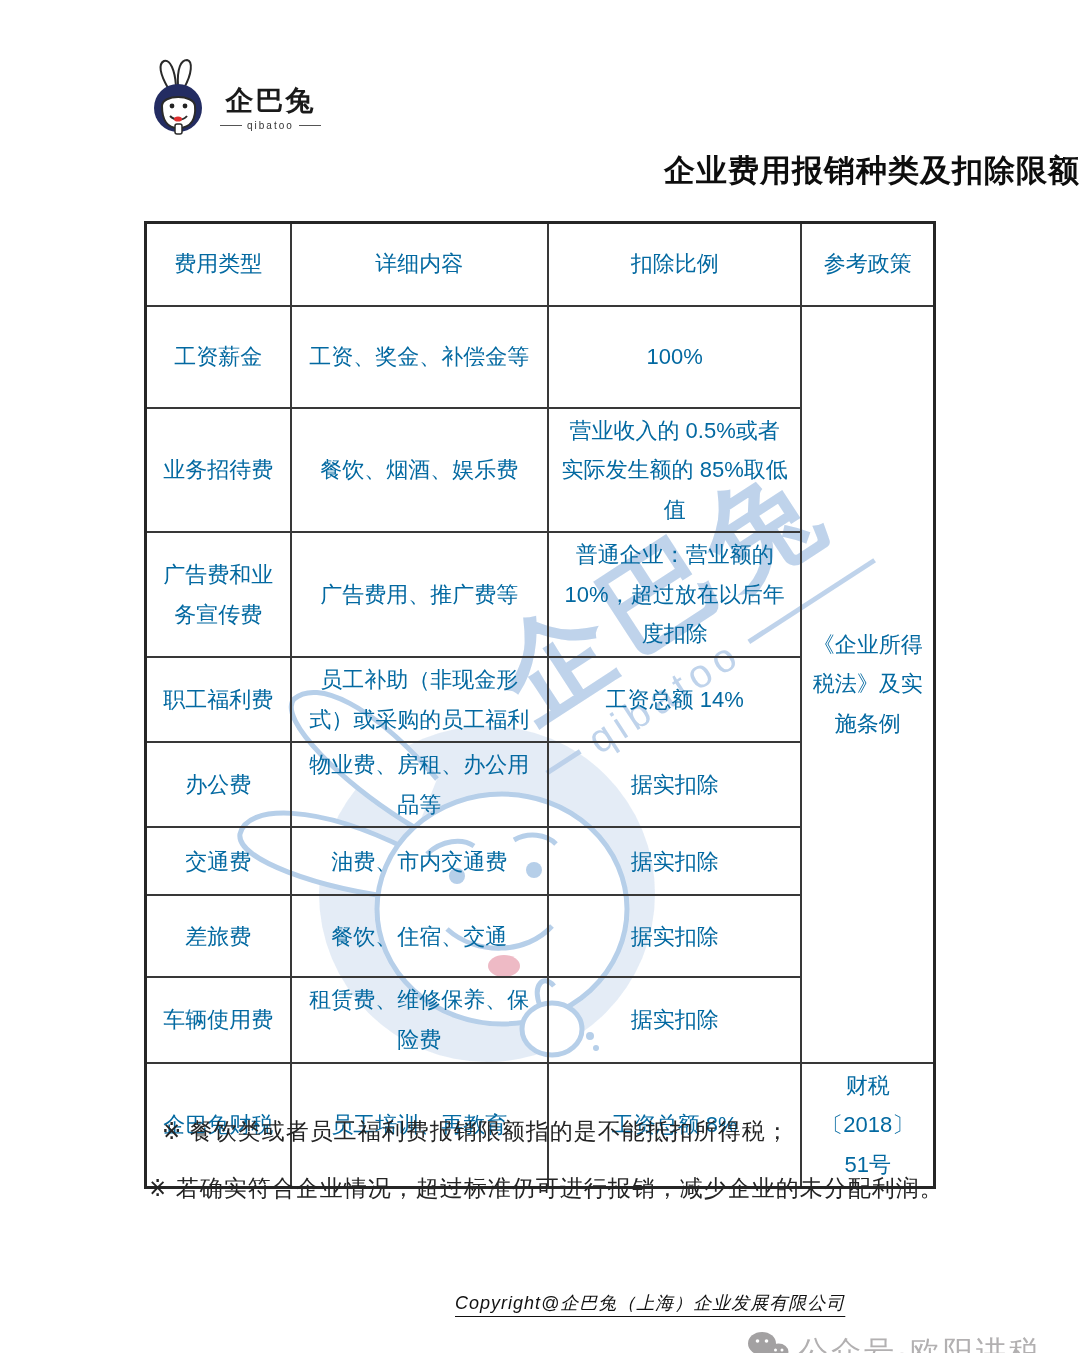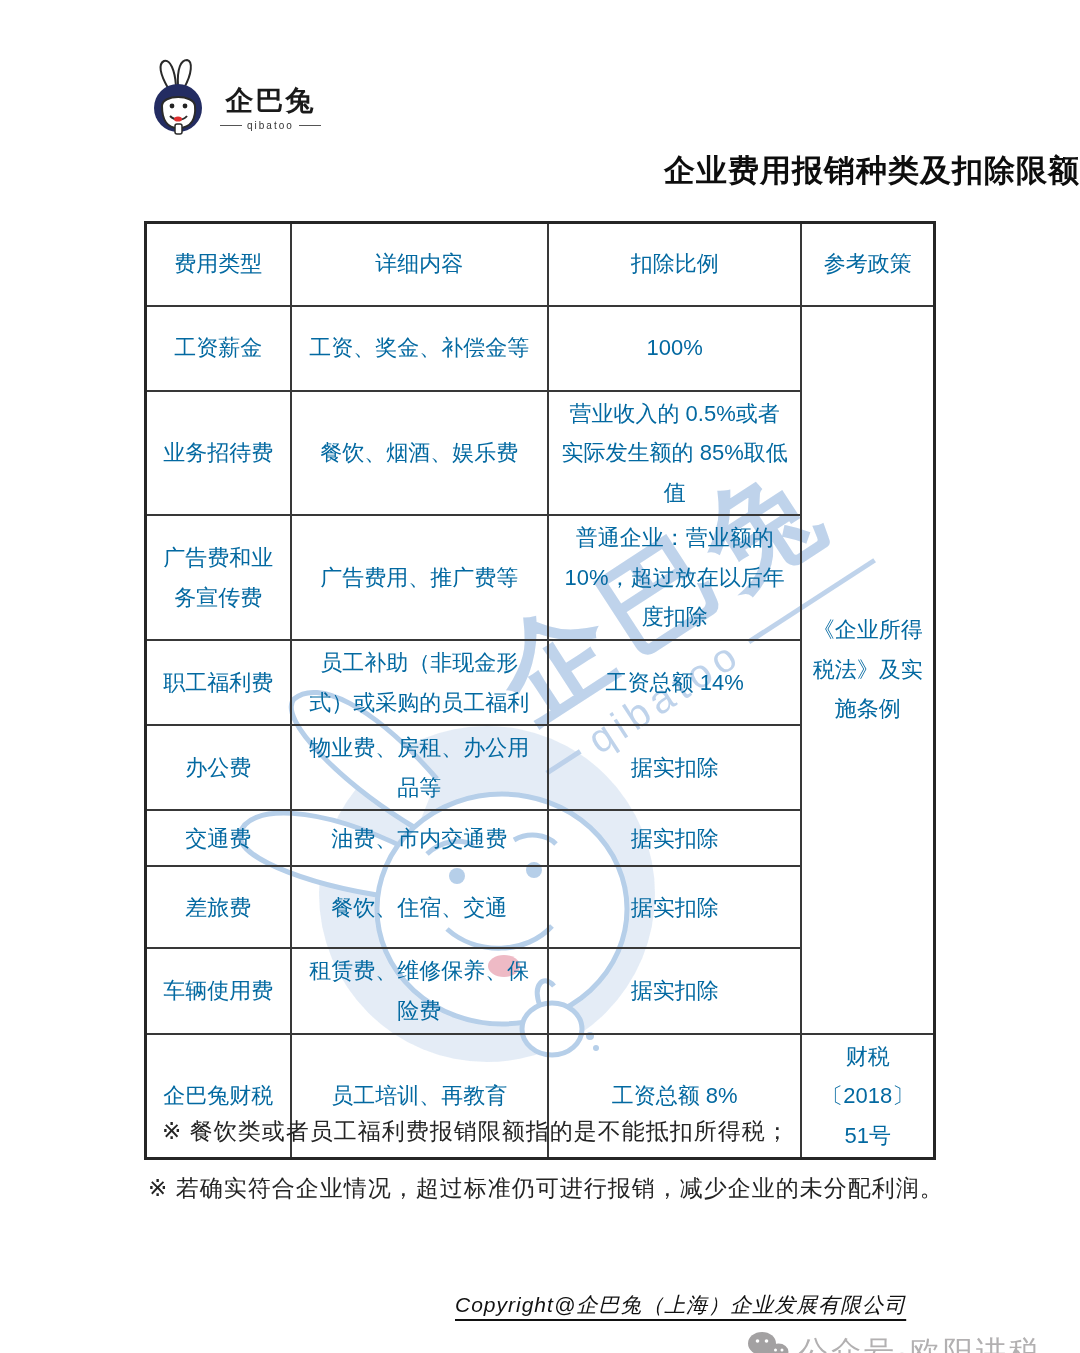--- a/index.html
+++ b/index.html
@@ -51,21 +51,21 @@
   }
   table.exp{border:3px solid #262626;}
   td.red{color:#f50000;}
   td.policy{line-height:2.3;padding:2px 6px;}
   
   .note{position:absolute;left:148px;z-index:2;font-size:23px;color:#242424;letter-spacing:1px;}
   .note1{top:1072px;padding-left:14px;}
   .note2{top:1129px;}
   
   .copyright{position:absolute;left:455px;top:1247px;z-index:2;
-    font-size:21px;font-style:italic;color:#111;
+    font-size:18px;font-style:italic;color:#111;
     text-decoration:underline;text-underline-offset:7px;letter-spacing:1px;}
   .wechat-line{position:absolute;left:747px;top:1286px;z-index:2;
     display:flex;align-items:flex-end;gap:9px;color:#b2b0b1;
     font-size:30px;letter-spacing:3px;}
   .sohu{position:absolute;left:853px;top:1314px;z-index:3;
     font-size:28px;font-weight:bold;color:#000;letter-spacing:1px;
     text-shadow:-2px -2px 0 #fff,2px -2px 0 #fff,-2px 2px 0 #fff,2px 2px 0 #fff,
                 0 -2px 0 #fff,0 2px 0 #fff,-2px 0 0 #fff,2px 0 0 #fff;}
 </style>
 </head>
@@ -136,21 +136,21 @@
         <col style="width:253px">
         <col style="width:133px">
       </colgroup>
     <tbody>
       <tr style="height:83px">
         <th>费用类型</th>
         <th>详细内容</th>
         <th>扣除比例</th>
         <th>参考政策</th>
       </tr>
-      <tr style="height:85px">
+      <tr style="height:102px">
         <td>工资薪金</td>
         <td>工资、奖金、补偿金等</td>
         <td>100%</td>
         <td class="policy" rowspan="8">《企业所得税法》及实施条例</td>
       </tr>
       <tr style="height:82px">
         <td>业务招待费</td>
         <td>餐饮、烟酒、娱乐费</td>
         <td class="red">营业收入的 0.5%或者实际发生额的 85%取低值</td>
       </tr>
@@ -162,21 +162,21 @@
       <tr style="height:81px">
         <td>职工福利费</td>
         <td>员工补助（非现金形式）或采购的员工福利</td>
         <td class="red">工资总额 14%</td>
       </tr>
       <tr style="height:82px">
         <td>办公费</td>
         <td>物业费、房租、办公用品等</td>
         <td>据实扣除</td>
       </tr>
-      <tr style="height:56px">
+      <tr style="height:68px">
         <td>交通费</td>
         <td>油费、市内交通费</td>
         <td>据实扣除</td>
       </tr>
       <tr style="height:82px">
         <td>差旅费</td>
         <td>餐饮、住宿、交通</td>
         <td>据实扣除</td>
       </tr>
       <tr style="height:81px">

